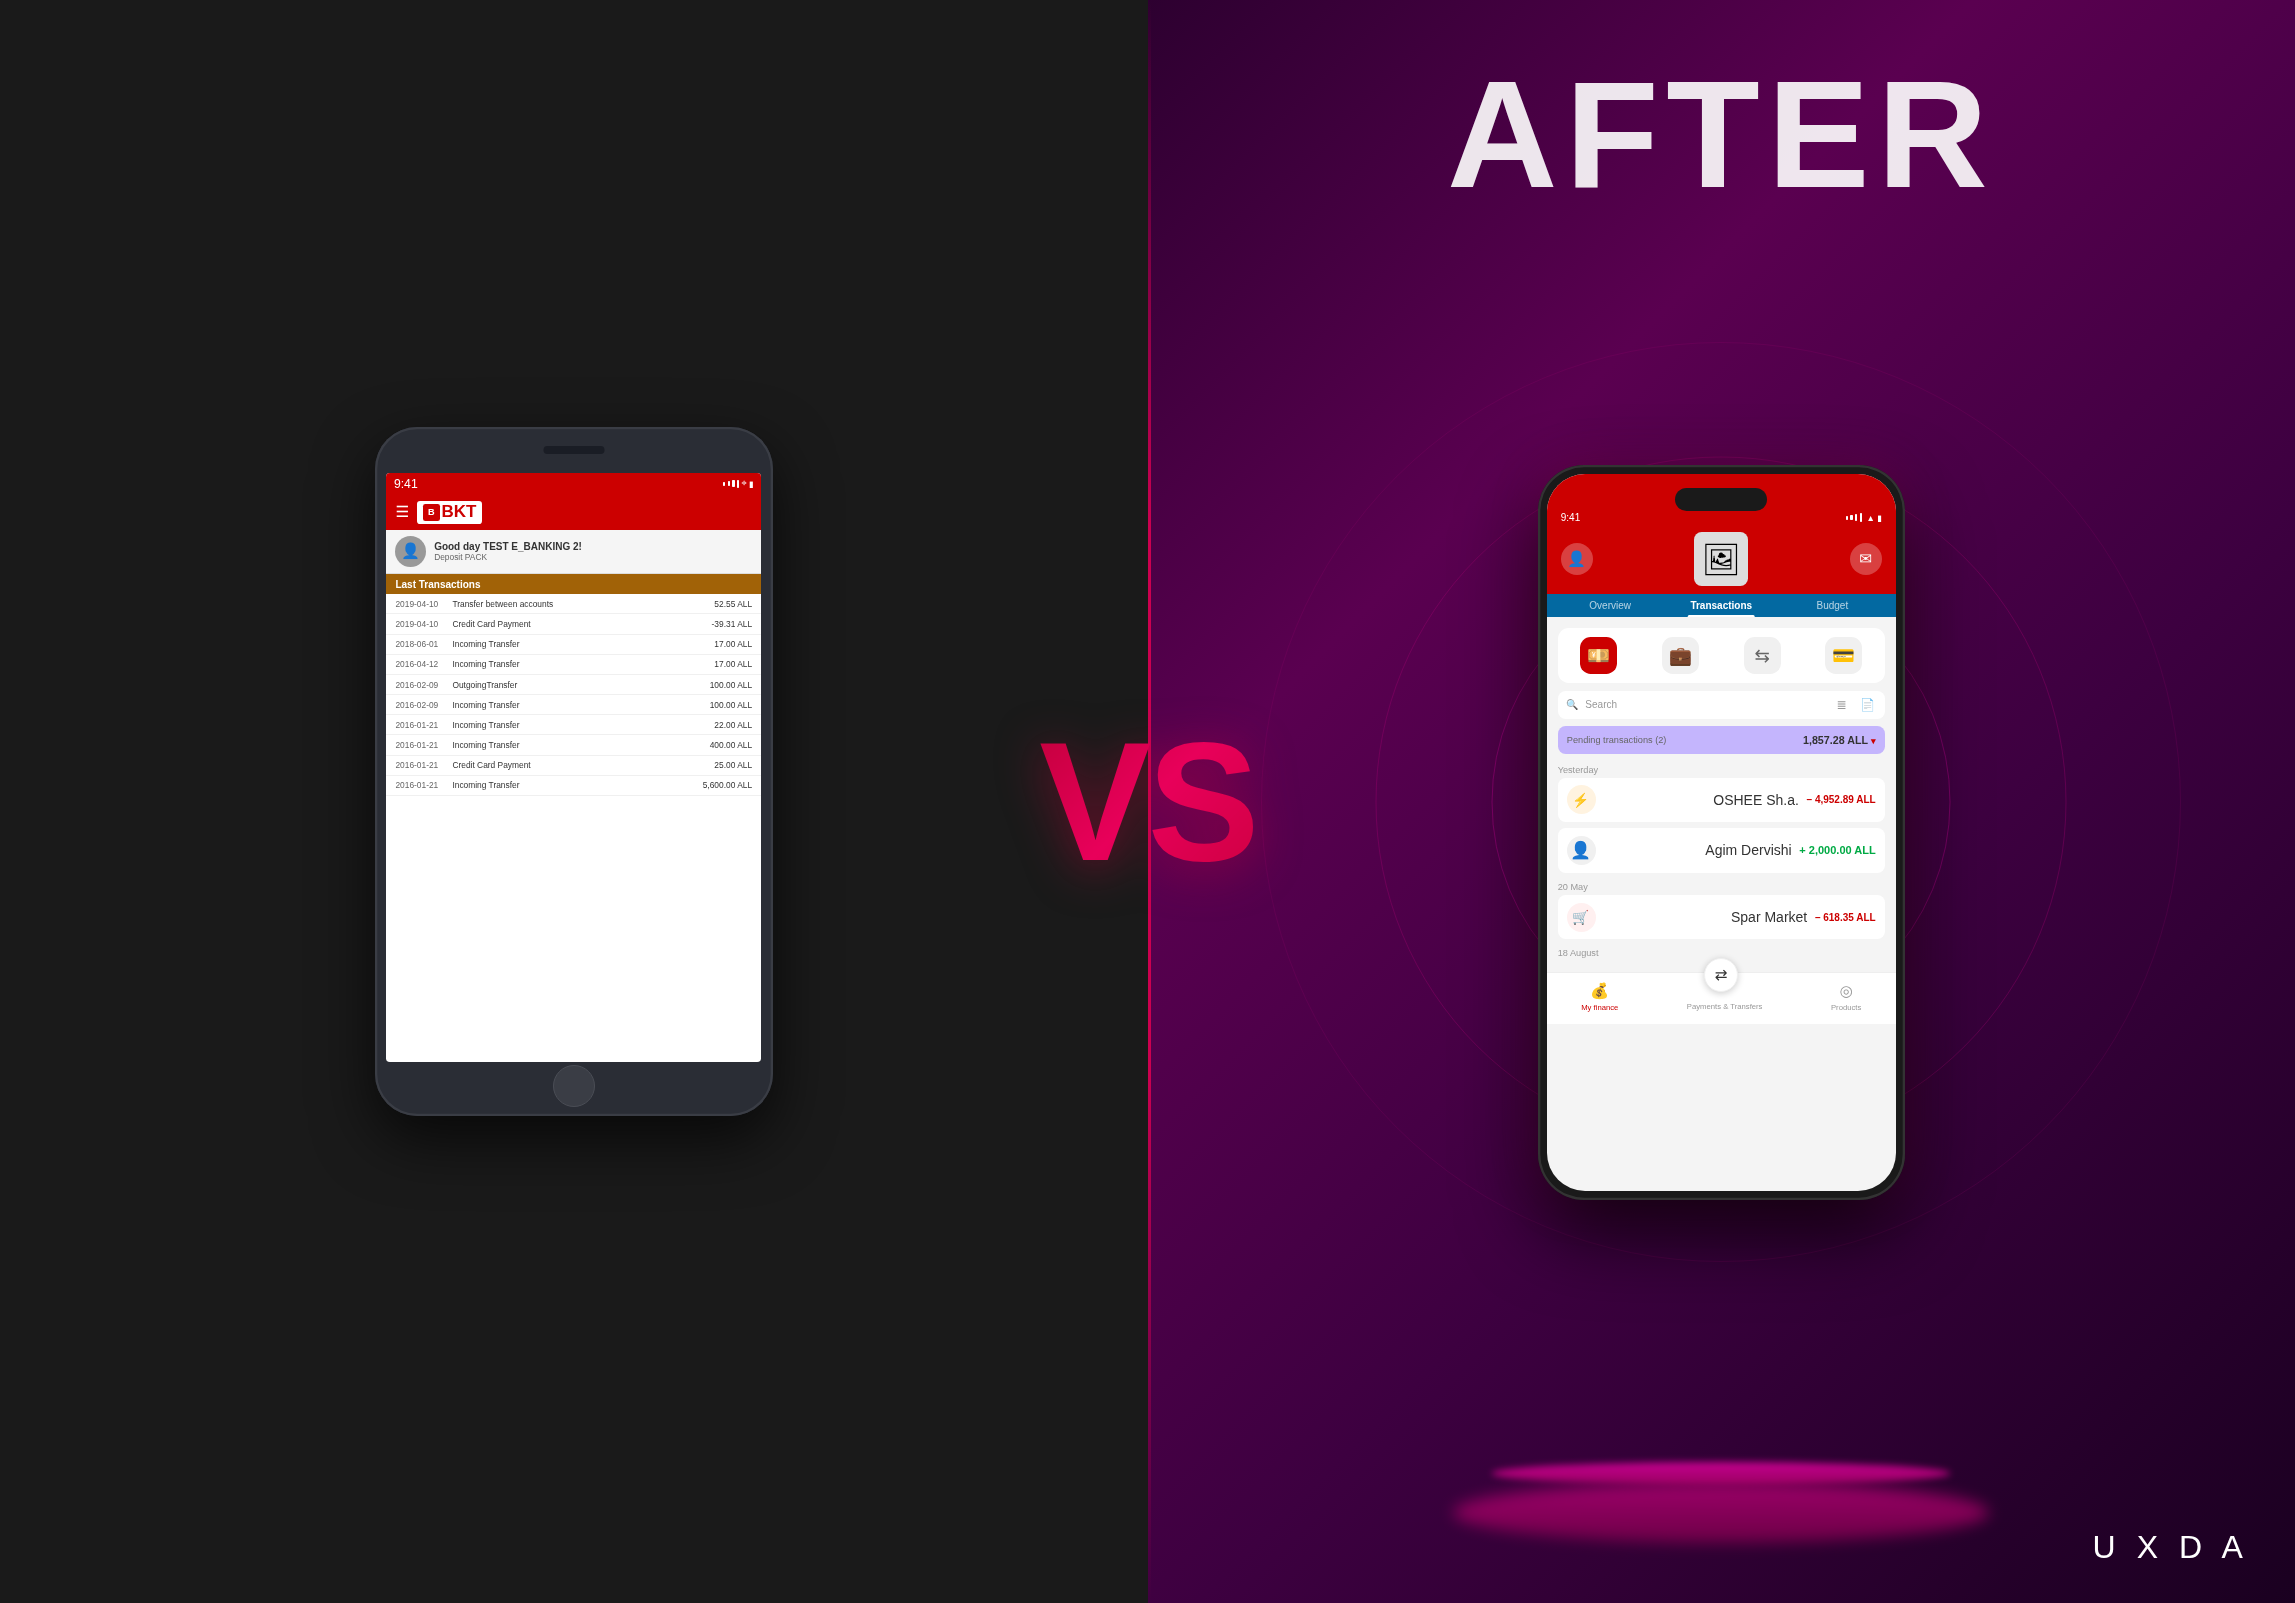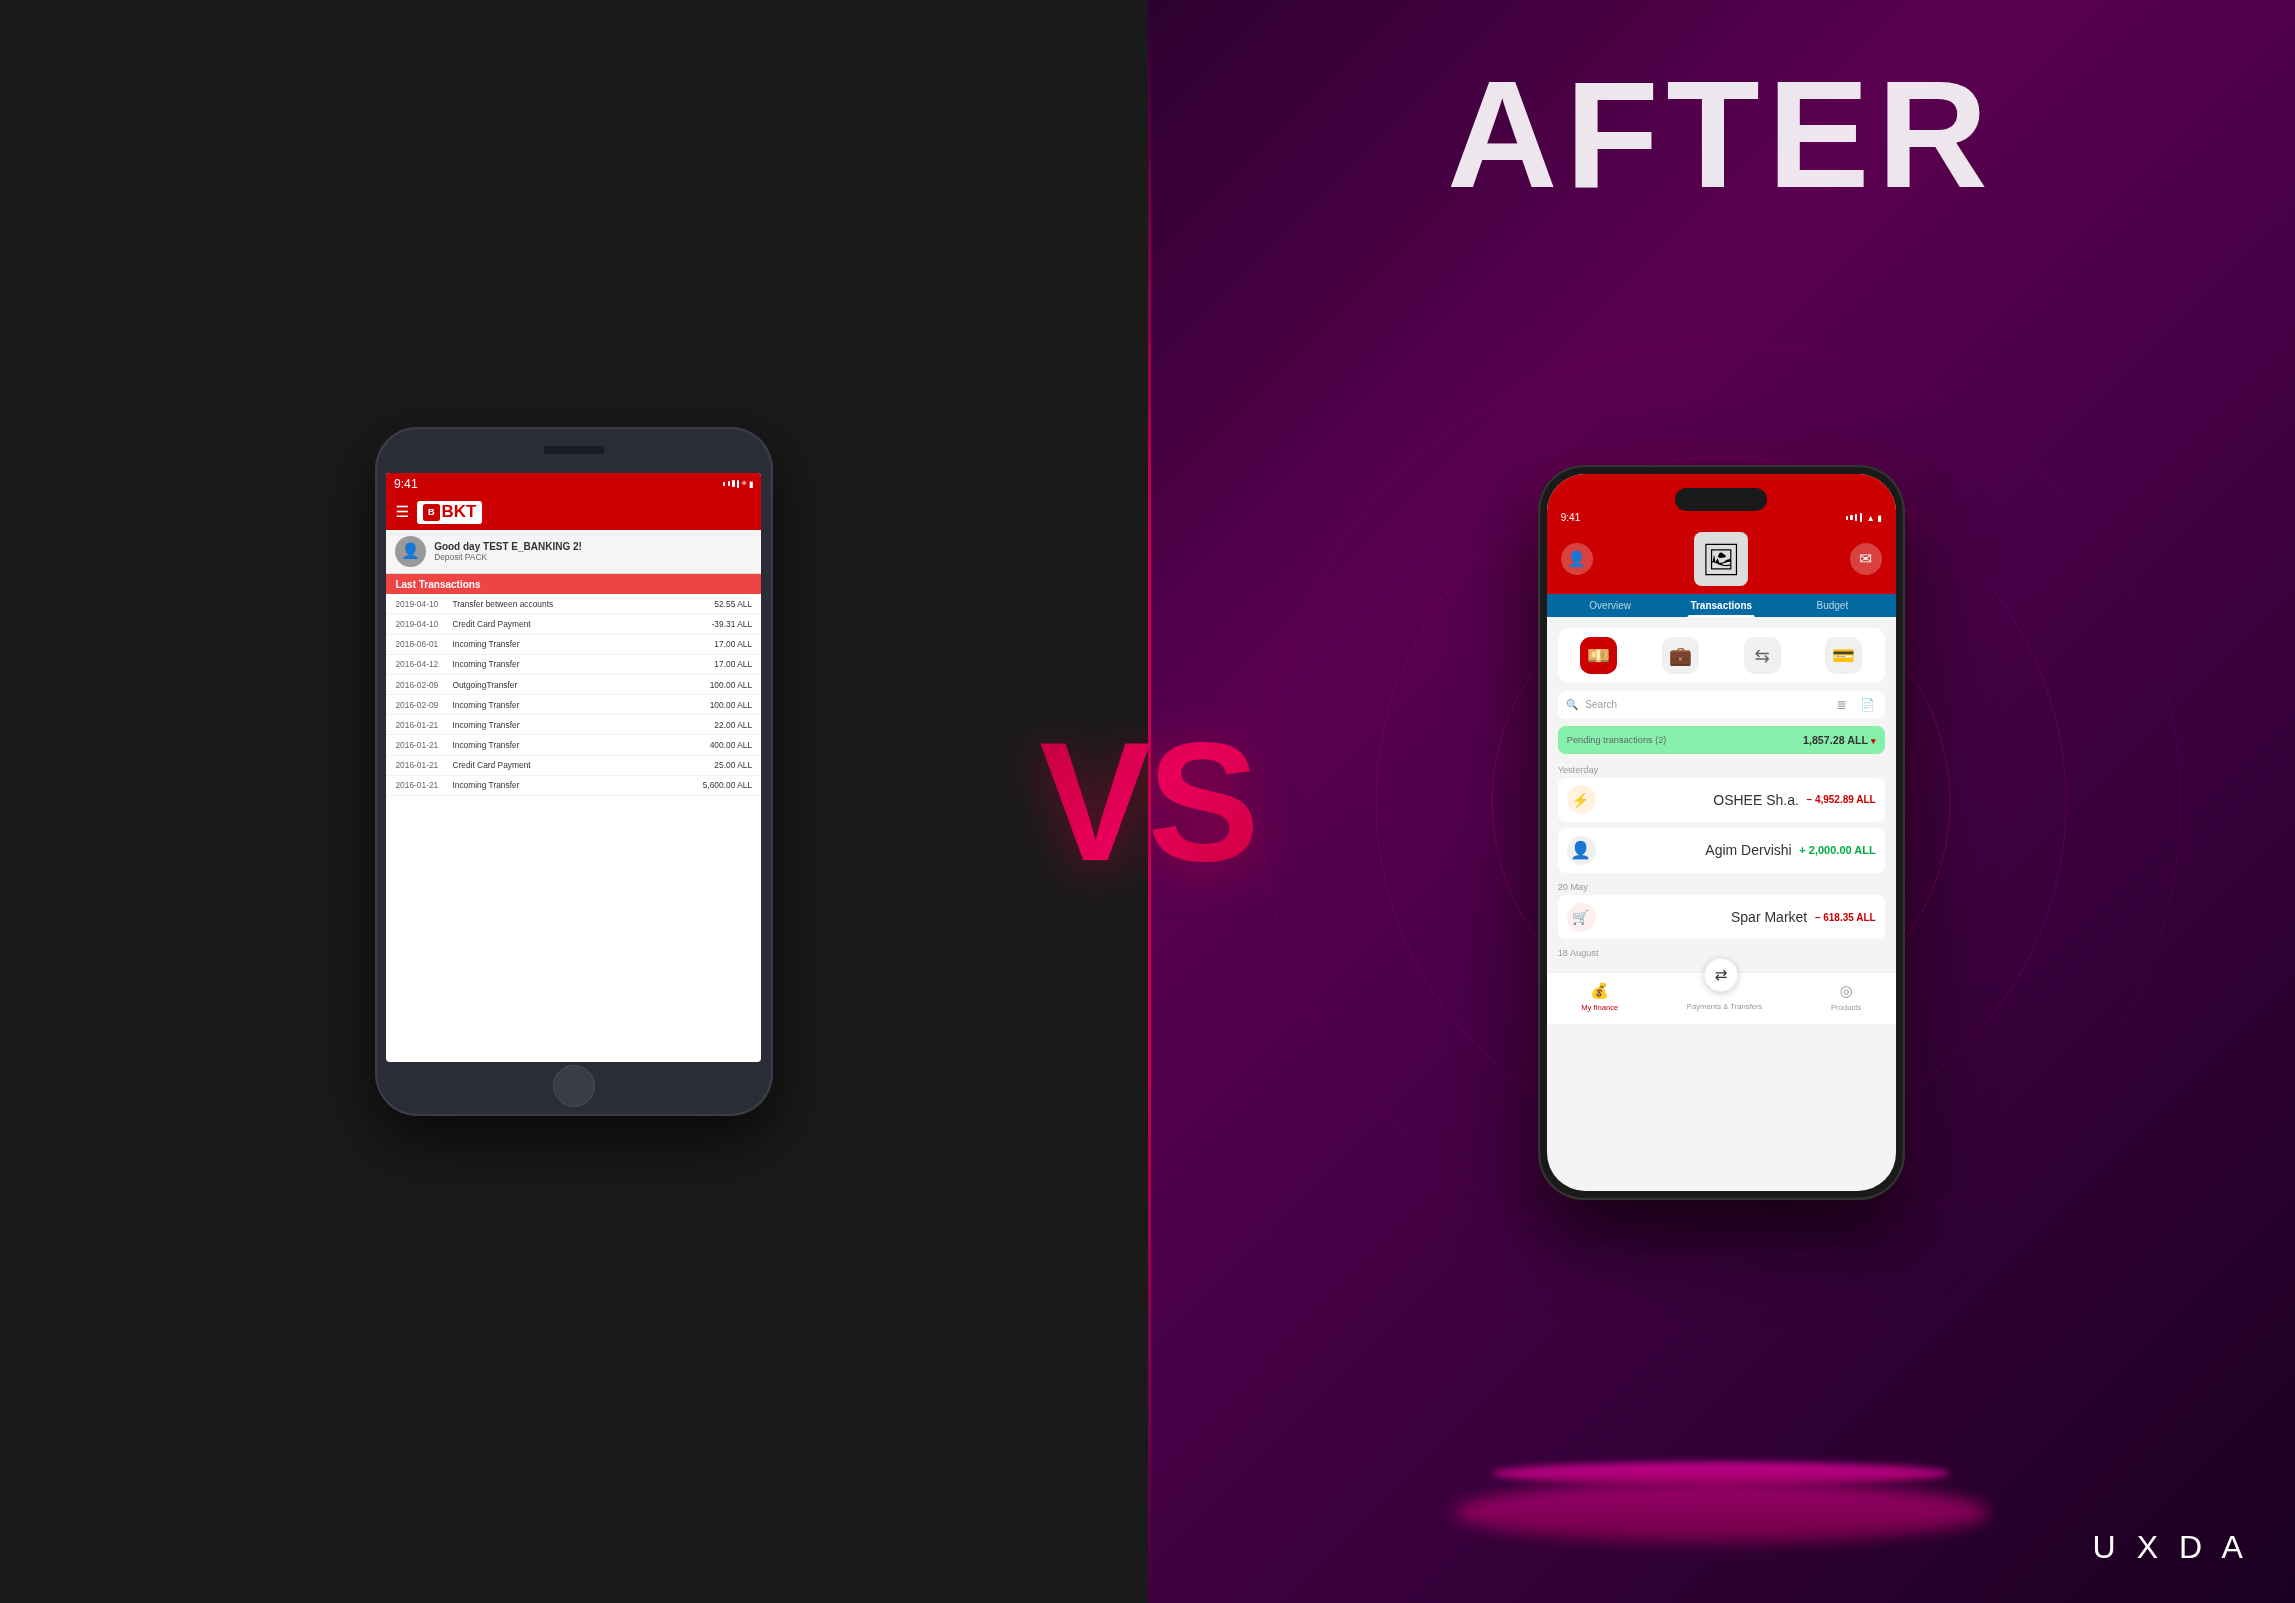--- a/index.html
+++ b/index.html
@@ -253,21 +253,21 @@
       color: #333;
       font-size: 10px;
     }
 
     .user-info-old .package {
       color: #666;
       font-size: 8.4px;
     }
 
     .transactions-header {
-      background: #ef4444;
+      background: #a16207;
       color: white;
       padding: 4.6px 9.2px;
       font-size: 10px;
       font-weight: 600;
       display: flex;
       align-items: center;
       gap: 4.6px;
     }
 
     .transaction-row {
@@ -438,21 +438,21 @@
       display: flex;
       align-items: center;
       gap: 6.1px;
       margin-bottom: 7.7px;
       color: #999;
       font-size: 10px;
     }
 
     
     .pending-row {
-      background: #86efac;
+      background: #c4b5fd;
       border-radius: 7.7px;
       padding: 7.7px 9.2px;
       display: flex;
       justify-content: space-between;
       align-items: center;
       margin-bottom: 7.7px;
       font-size: 9.2px;
       color: #666;
     }
 

